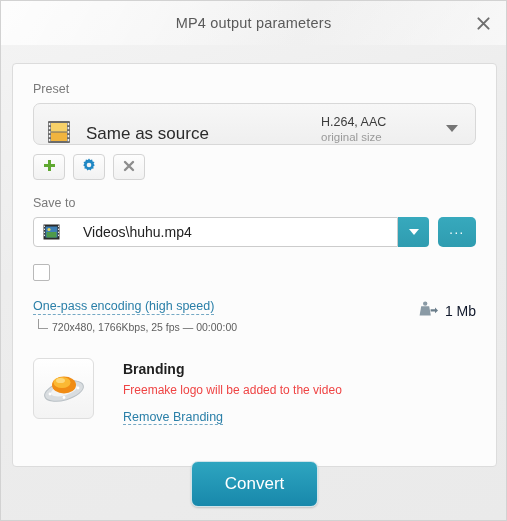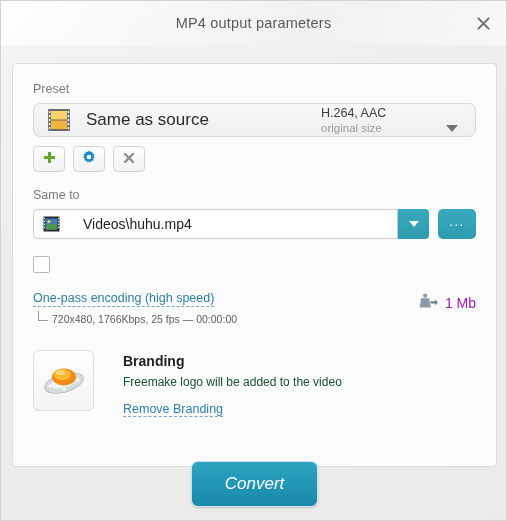--- a/index.html
+++ b/index.html
@@ -71,26 +71,26 @@
   }
   .section-label {
     font-size: 12.5px;
     color: #7a7a7a;
     margin-bottom: 7px;
   }
 
   
   .preset-row {
     position: relative;
-    height: 34px;
+    height: 42px;
     background: linear-gradient(180deg, #f7f7f7 0%, #efefef 100%);
     border: 1px solid #d8d8d8;
     border-radius: 7px;
     display: flex;
-    align-items: center;
+    align-items: flex-end;
     padding: 0 12px;
     box-sizing: border-box;
     cursor: pointer;
   }
   .film-icon {
     width: 26px;
     height: 24px;
     flex: 0 0 auto;
     margin-right: 14px;
   }
@@ -267,21 +267,21 @@
   }
   .filesize-group {
     position: absolute;
     right: 0;
     top: 3px;
     display: flex;
     align-items: center;
   }
   .filesize-text {
     font-size: 14px;
-    color: #a21caf;
+    color: #0f172a;
     margin-left: 7px;
   }
 
   
   .branding-row {
     display: flex;
     margin-top: 20px;
     gap: 12px;
   }
   .branding-tile {
@@ -300,21 +300,21 @@
     padding-top: 2px;
   }
   .branding-title {
     font-size: 14px;
     color: #1f1f1f;
     font-weight: bold;
     line-height: 19px;
   }
   .branding-desc {
     font-size: 12px;
-    color: #14532d;
+    color: #ef4444;
     line-height: 18px;
     margin-top: 2px;
   }
   .branding-link {
     font-size: 12.5px;
     color: #2a7fa8;
     border-bottom: 1px dashed #74a8c4;
     display: inline-block;
     margin-top: 11px;
     cursor: pointer;
@@ -336,21 +336,20 @@
     background: linear-gradient(180deg, #2ea5c0 0%, #1888ab 100%);
     border: 1px solid #cfe4ea;
     box-shadow: 0 1px 2px rgba(0,0,0,0.18);
     color: #ffffff;
     font-size: 17px;
     display: flex;
     align-items: center;
     justify-content: center;
     cursor: pointer;
     box-sizing: border-box;
-    font-style: italic;
   }
 </style>
 </head>
 <body>
 
 <div class="window">
 
   <div class="titlebar">
     <div class="titlebar-sheen"></div>
     <div class="title-text">MP4 output parameters</div>
@@ -412,21 +411,21 @@
       </div>
       <div class="small-btn">
         <span>
           <svg width="12" height="12" viewBox="0 0 12 12">
             <path d="M2 2 L10 10 M10 2 L2 10" stroke="#8d8d8d" stroke-width="2.4" stroke-linecap="round"></path>
           </svg>
         </span>
       </div>
     </div>
 
-    <div class="section-label">Same to</div>
+    <div class="section-label">Save to</div>
     <div class="saveto-row">
       <div class="path-field">
         <span class="path-icon">
           <svg width="17" height="16" viewBox="0 0 17 16">
             <rect x="0.5" y="0.5" width="16" height="15" fill="#2b2b2b"></rect>
             <rect x="2.5" y="2.5" width="12" height="11" fill="#3d7fb5"></rect>
             <rect x="3.5" y="8" width="10" height="5.5" fill="#4f9a4a"></rect>
             <circle cx="6" cy="5.5" r="1.6" fill="#e8d65a"></circle>
             <g fill="#e9e9e9">
               <rect x="0.9" y="1.6" width="1.1" height="1.5"></rect>

